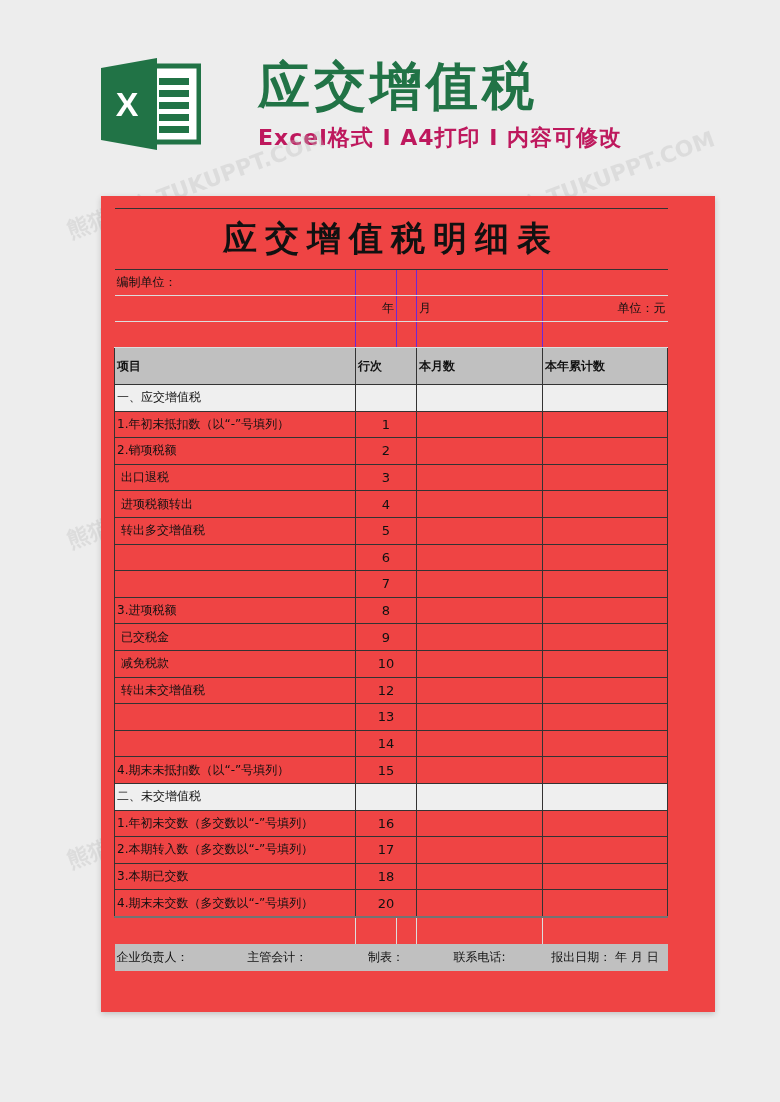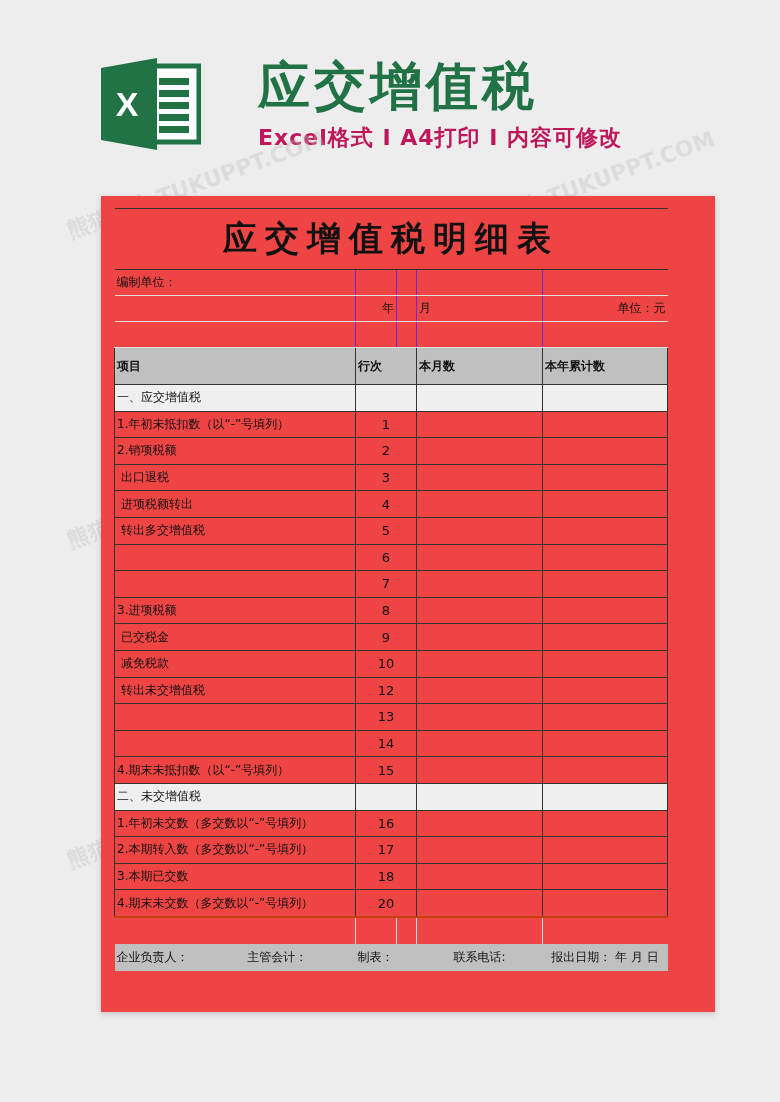--- a/index.html
+++ b/index.html
@@ -36,21 +36,21 @@
   .info td { height:25px; border-bottom:1px solid #ddd; border-right:1px solid #6d28d9; }
   .info td:last-child { border-right:none;margin-top:8px; }
   .hdr td {
     height:36px; background:#c0c0c0; text-align:left; font-weight:bold;
     border:1.5px solid #333;
   }
   .row td { height:25.6px; border:1px solid #333; }
   .row td.num { text-align:center; font-size:13px; }
   .row.section td { background:#efefef; }
   .indent { padding-left:6px !important; }
-  .last td { border-bottom:2px solid #c2410c; }
+  .last td { border-bottom:2px solid #737373; }
   .gap td { height:26px; border-right:1px solid #ddd; }
   .footer td { height:27px; background:#c0c0c0; font-size:12px;margin-left:48px; }
   .wm { position:absolute; color:rgba(190,190,190,0.35); font-size:22px; font-weight:bold; transform:rotate(-20deg); pointer-events:none; }
 </style>
 </head>
 <body>
 
 <div class="header">
   <svg class="logo" viewBox="0 0 100 92">
     <rect x="38" y="8" width="60" height="76" fill="#fff" stroke="#217346" stroke-width="5"></rect>
@@ -244,19 +244,19 @@
           <td></td>
           <td></td>
           <td></td>
           <td style="border-right:none"></td>
         </tr>
     <tr class="footer">
       <td>
         <span>企业负责人：</span>
         <span style="margin-left:55px">主管会计：</span>
       </td>
-      <td colspan="2" style="text-align:left">制表：</td>
+      <td colspan="2" style="text-align:center">制表：</td>
       <td style="text-align:center">联系电话:</td>
       <td style="text-align:center">报出日期： 年  月  日</td>
     </tr>
   </tbody>
     </table>
 </div>
 
 </body></html>

